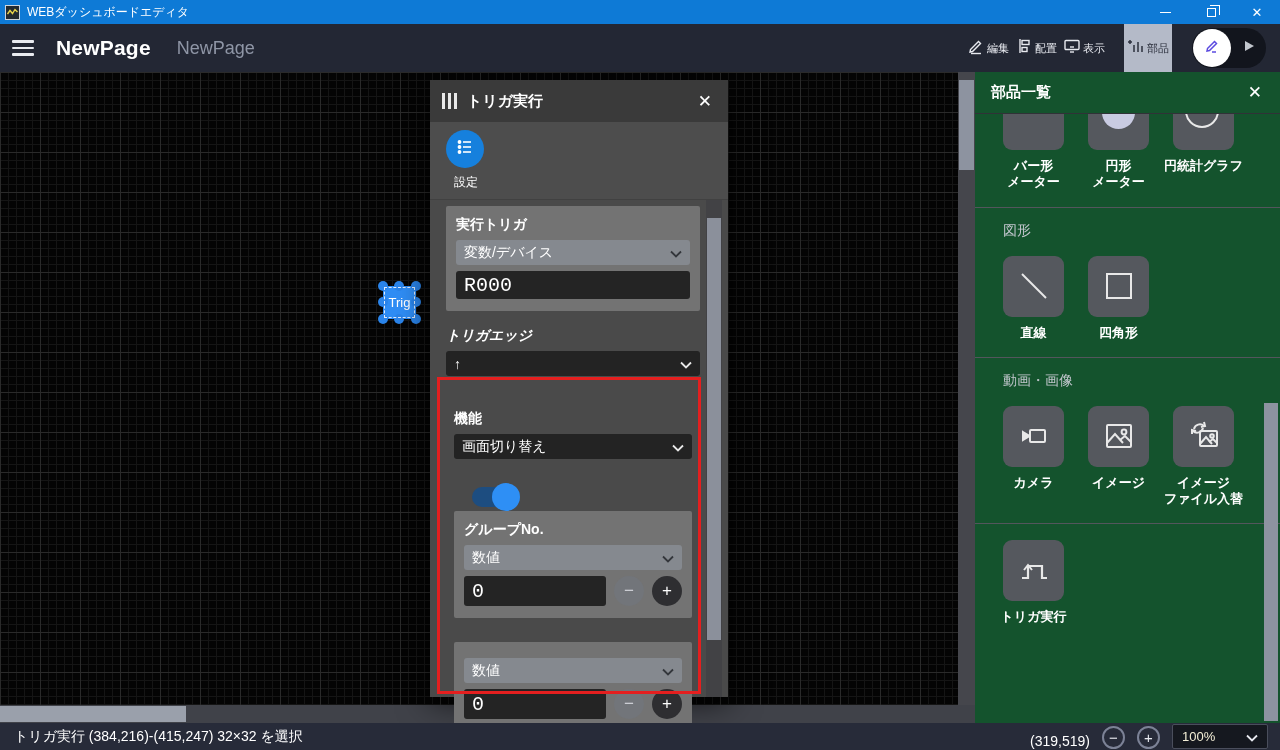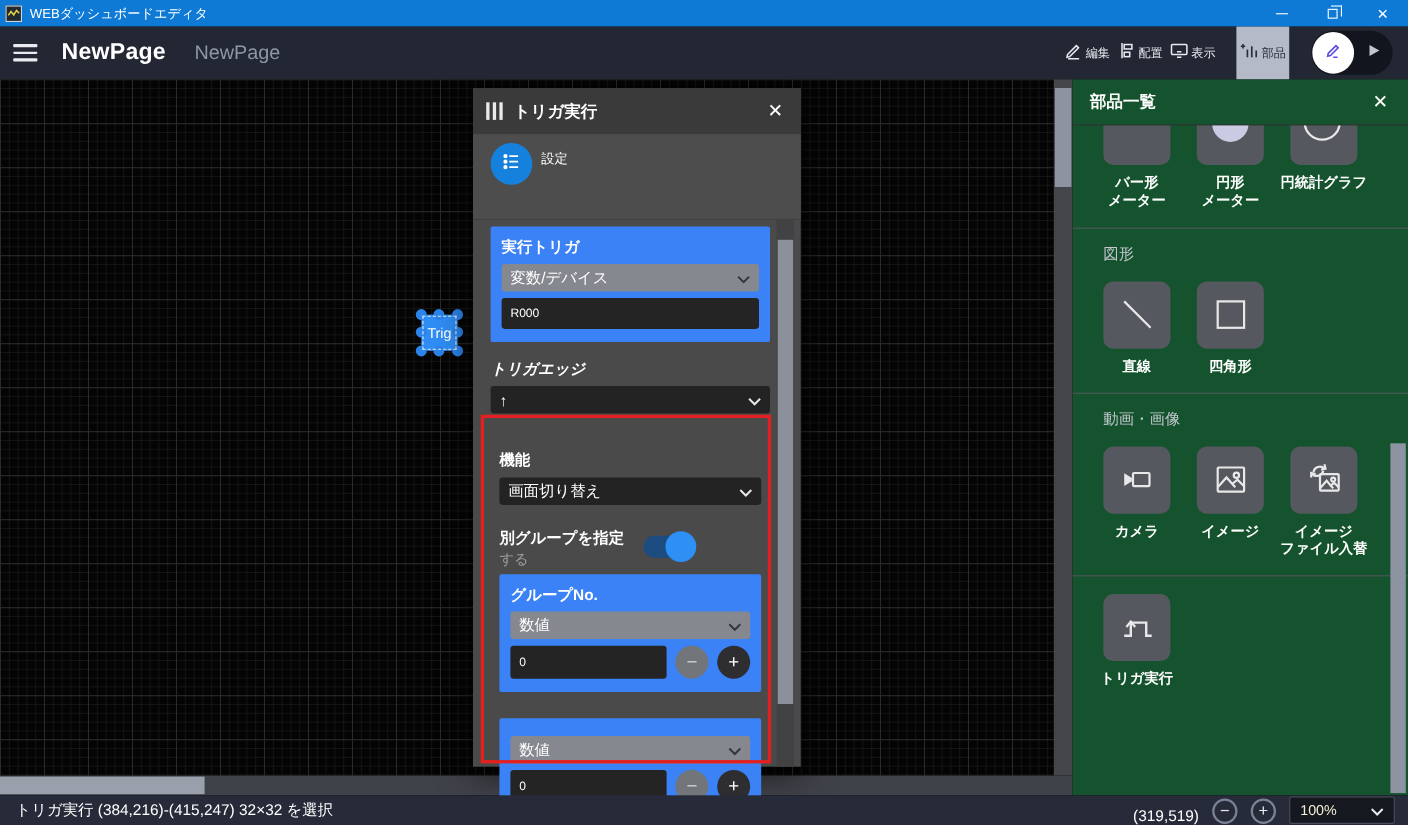--- a/index.html
+++ b/index.html
@@ -66,44 +66,44 @@
 
   
   .dialog { position:absolute; left:430px; top:80px; width:298px; height:617px;
     background:#4a4a4a; z-index:40; box-shadow:0 6px 30px rgba(0,0,0,.65); color:#fff; }
   .dlg-header { height:42px; background:#3a3a3a; display:flex; align-items:center; padding:0 12px; }
   .drag-handle { display:flex; gap:3px; margin-right:10px; cursor:grab; }
   .drag-handle i { width:3px; height:16px; background:#e9e9e9; }
   .dlg-title { font-size:15px; font-weight:bold; flex:1; }
   .dlg-close,.panel-close { font-size:17px; color:#fff; cursor:pointer; padding:2px 4px; }
   .dlg-strip { height:78px; background:#4d4d4d; border-bottom:1px solid #414141;
-    display:flex; align-items:flex-start; padding:8px 0 0 16px; }
+    display:flex; flex-direction:column; align-items:flex-start; padding:8px 0 0 16px; }
   .settings-circle { width:38px; height:38px; border-radius:50%; background:#1680dd;
     display:flex; align-items:center; justify-content:center; cursor:pointer; }
   .settings-label { font-size:12px; margin:6px 0 0 8px; }
   .dlg-content { position:absolute; left:0; top:120px; width:276px; bottom:0;
     padding:6px 6px 0 16px; }
   .dlg-vscroll { position:absolute; right:6px; top:120px; width:16px; bottom:0; background:#424245; }
   .dlg-vscroll .thumb { position:absolute; left:1px; width:14px; top:18px; height:422px; background:#8b909b; }
 
-  .sec-panel { background:#3b82f6; border-radius:2px; padding:10px 10px 12px; }
+  .sec-panel { background:#737373; border-radius:2px; padding:10px 10px 12px; }
   .fld-label { font-size:14px; font-weight:bold; color:#fff; }
   .fld-sublabel { font-size:13px; color:#9c9c9c; margin-top:1px; }
 
   .dropdown { height:25px; border-radius:3px; display:flex; align-items:center;
     padding:0 8px; margin-top:6px; cursor:pointer; font-size:14px; }
   .dropdown .dd-val { flex:1; }
   .dd-light { background:#85898f; color:#fff; }
   .dd-light svg { stroke:#33363b; }
   .dd-dark { background:#232323; color:#fff; }
   .dd-dark svg { stroke:#e8e8e8; }
 
   .txt-input { width:100%; height:28px; background:#242424; border:none; border-radius:3px;
-    color:#fff; font-size:11px; padding:0 8px; margin-top:6px;
-    font-family:Liberation Sans, sans-serif; }
+    color:#fff; font-size:20px; padding:0 8px; margin-top:6px;
+    font-family:Liberation Mono, monospace; }
 
   .toggle-row { display:flex; align-items:flex-start; margin-top:22px; }
   .toggle { width:44px; height:20px; border-radius:10px; background:#1d4d80;
     margin:6px 0 0 18px; position:relative; cursor:pointer; }
   .toggle .knob { position:absolute; right:-4px; top:-4px; width:28px; height:28px;
     border-radius:50%; background:#2e8ff5; }
 
   .num-row { display:flex; align-items:center; gap:8px; margin-top:6px; }
   .num-row .txt-input { flex:1; margin-top:0; height:30px; }
   .step-btn { width:30px; height:30px; border-radius:50%; border:none; font-size:17px;
@@ -320,24 +320,20 @@
       <div class="dropdown dd-dark">
         <span class="dd-val">画面切り替え</span>
         <span>
           <svg width="12" height="8" viewBox="0 0 12 8" fill="none" stroke-width="1.8">
               <polyline points="1,1.5 6,6.5 11,1.5"></polyline>
             </svg>
         </span>
       </div>
 
       <div class="toggle-row">
-        <div>
-          <div class="fld-label">別グループを指定</div>
-          <div class="fld-sublabel">する</div>
-        </div>
         <div class="toggle">
             <div class="knob"></div>
           </div>
       </div>
 
       <div class="sec-panel" style="margin-top:4px;">
         <div class="fld-label">グループNo.</div>
         <div class="dropdown dd-light">
           <span class="dd-val">数値</span>
           <span>

